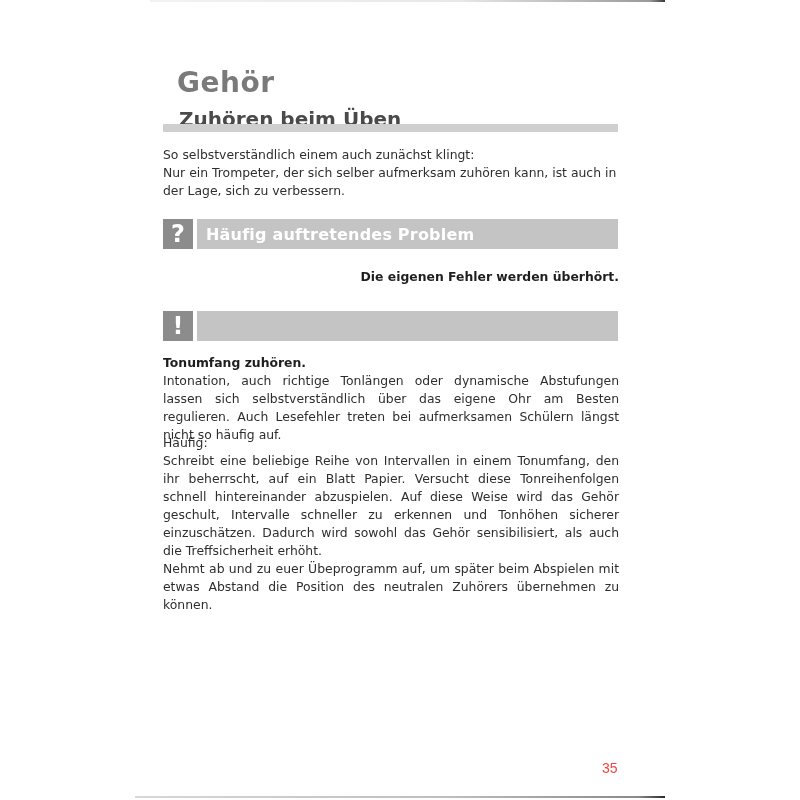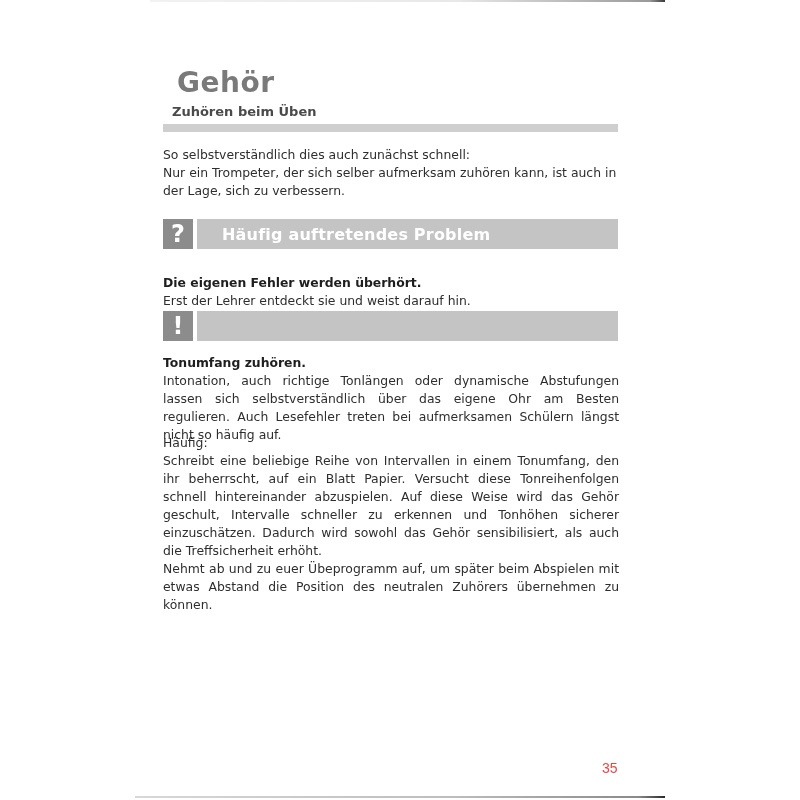--- a/index.html
+++ b/index.html
@@ -39,24 +39,24 @@
       font-weight: bold;
       color: #7a7a7a;
       letter-spacing: 0.5px;
       margin: 15px;
       line-height: 36px;
     }
     .section-subtitle {
       position: absolute;
       left: 163px;
       top: 92px;
-      font-size: 13px;
+      font-size: 20px;
       font-weight: bold;
       color: #4a4a4a;
-      margin: 9px;
+      margin: 16px;
       line-height: 22px;
     }
     .rule-bar {
       position: absolute;
       left: 163px;
       top: 124px;
       width: 455px;
       height: 8px;
       background: #cfcfcf;
     }
@@ -104,21 +104,21 @@
     .callout-gap {
       width: 4px;
       height: 30px;
       background: #ffffff;
       flex: 0 0 4px;
     }
     .callout-label {
       color: #ffffff;
       font-weight: bold;
       font-size: 16px;
-      padding-left: 25px;
+      padding-left: 9px;
       letter-spacing: 0.2px;
       white-space: nowrap;
     }
     .page-number {
       position: absolute;
       left: 602px;
       top: 760px;
       font-size: 14px;
       color: #ef4444;
       font-family: "Liberation Sans", sans-serif;
@@ -127,33 +127,32 @@
 </head>
 <body>
 
 <div class="page-edge-top"></div>
 
 <h1 class="chapter-title">Gehör</h1>
 <h2 class="section-subtitle">Zuhören beim Üben</h2>
 <div class="rule-bar"></div>
 
 <div class="text-block" style="top:146px;">
-  <p>So selbstverständlich dies auch zunächst schnell:</p>
+  <p>So selbstverständlich einem auch zunächst klingt:</p>
   <p>Nur ein Trompeter, der sich selber aufmerksam zuhören kann, ist auch in der Lage, sich zu verbessern.</p>
 </div>
 
 <div class="callout-bar" style="top:219px;">
   <div class="callout-icon">?</div>
   <div class="callout-gap"></div>
   <div class="callout-label">Häufig auftretendes Problem</div>
 </div>
 
-<div class="text-block" style="top:274px;">
+<div class="text-block" style="top:268px;text-align:right;">
   <p class="lead-bold">Die eigenen Fehler werden überhört.</p>
-  <p>Erst der Lehrer entdeckt sie und weist darauf hin.</p>
 </div>
 
 <div class="callout-bar" style="top:311px;">
   <div class="callout-icon">!</div>
   <div class="callout-gap"></div>
 </div>
 
 <div class="text-block justify" style="top:354px;">
   <p class="lead-bold">Tonumfang zuhören.</p>
   <p>Intonation, auch richtige Tonlängen oder dynamische Abstufungen lassen sich selbstverständlich über das eigene Ohr am Besten regulieren. Auch Lesefehler treten bei aufmerksamen Schülern längst nicht so häufig auf.</p>

